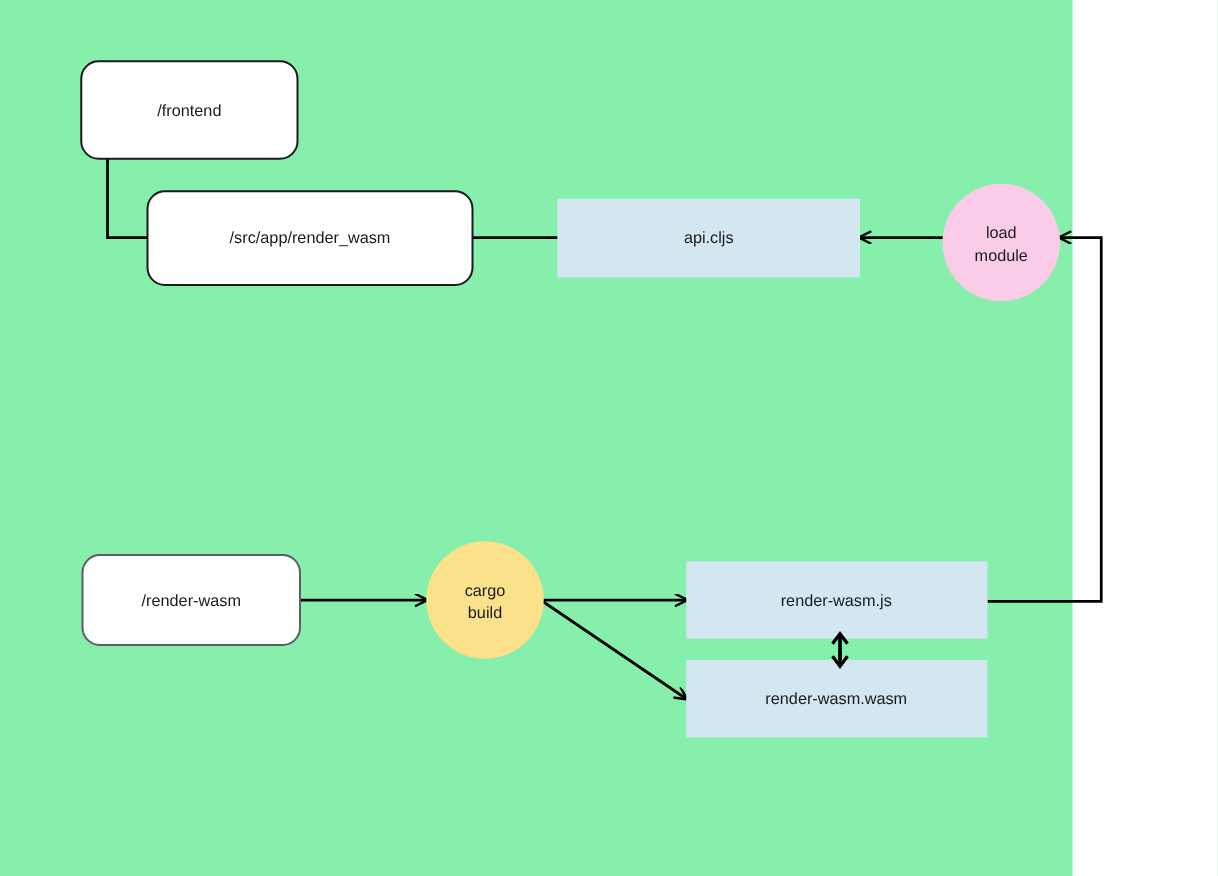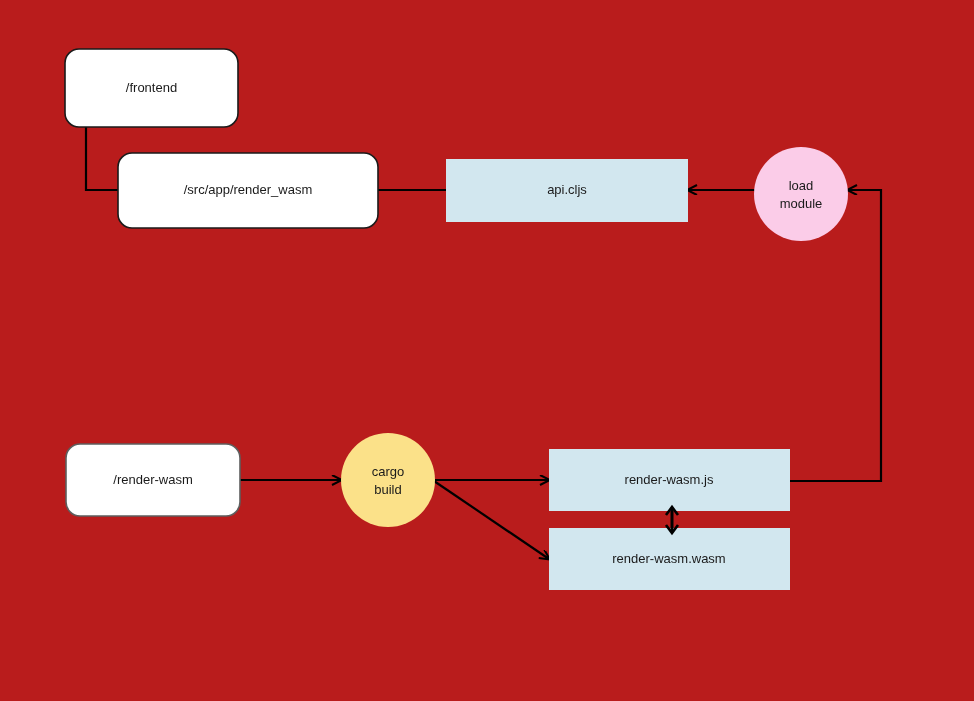--- a/index.html
+++ b/index.html
@@ -8,23 +8,23 @@
     background: #ffffff;
   }
   body {
     width: 974px;
     height: 701px;
     font-family: "Liberation Sans", sans-serif;
     overflow: hidden;
   }
   #diagram-canvas {
     position: relative;
-    width: 974px;
+    width: 858px;
     height: 701px;
-    background: #b91c1c;
+    background: #86efac;
   }
   svg.diagram {
     display: block;
     width: 974px;
     height: 701px;
   }
   .node-label {
     font-family: "Liberation Sans", sans-serif;
     font-size: 13px;
     fill: #1a1a1a;

